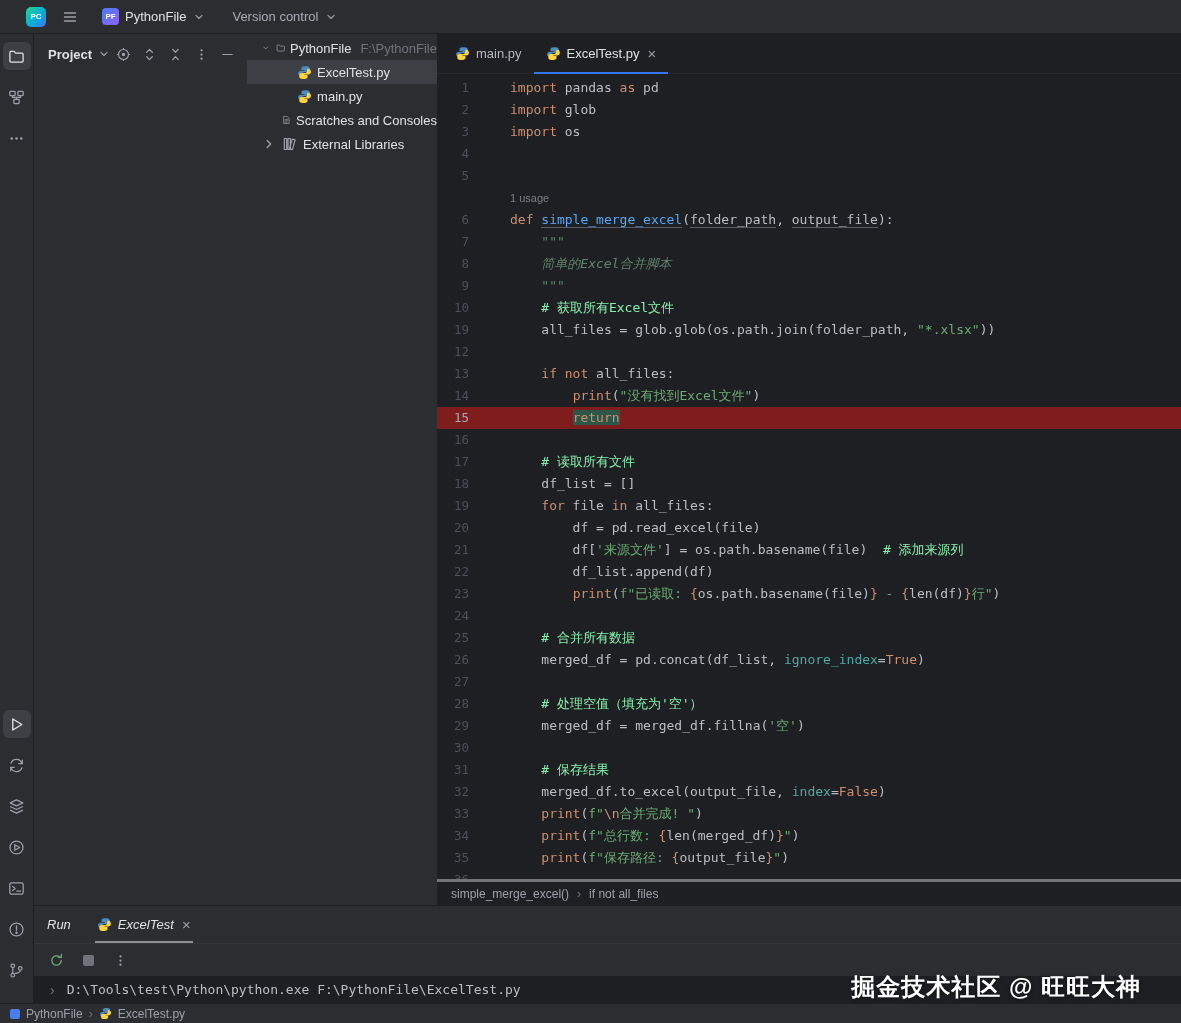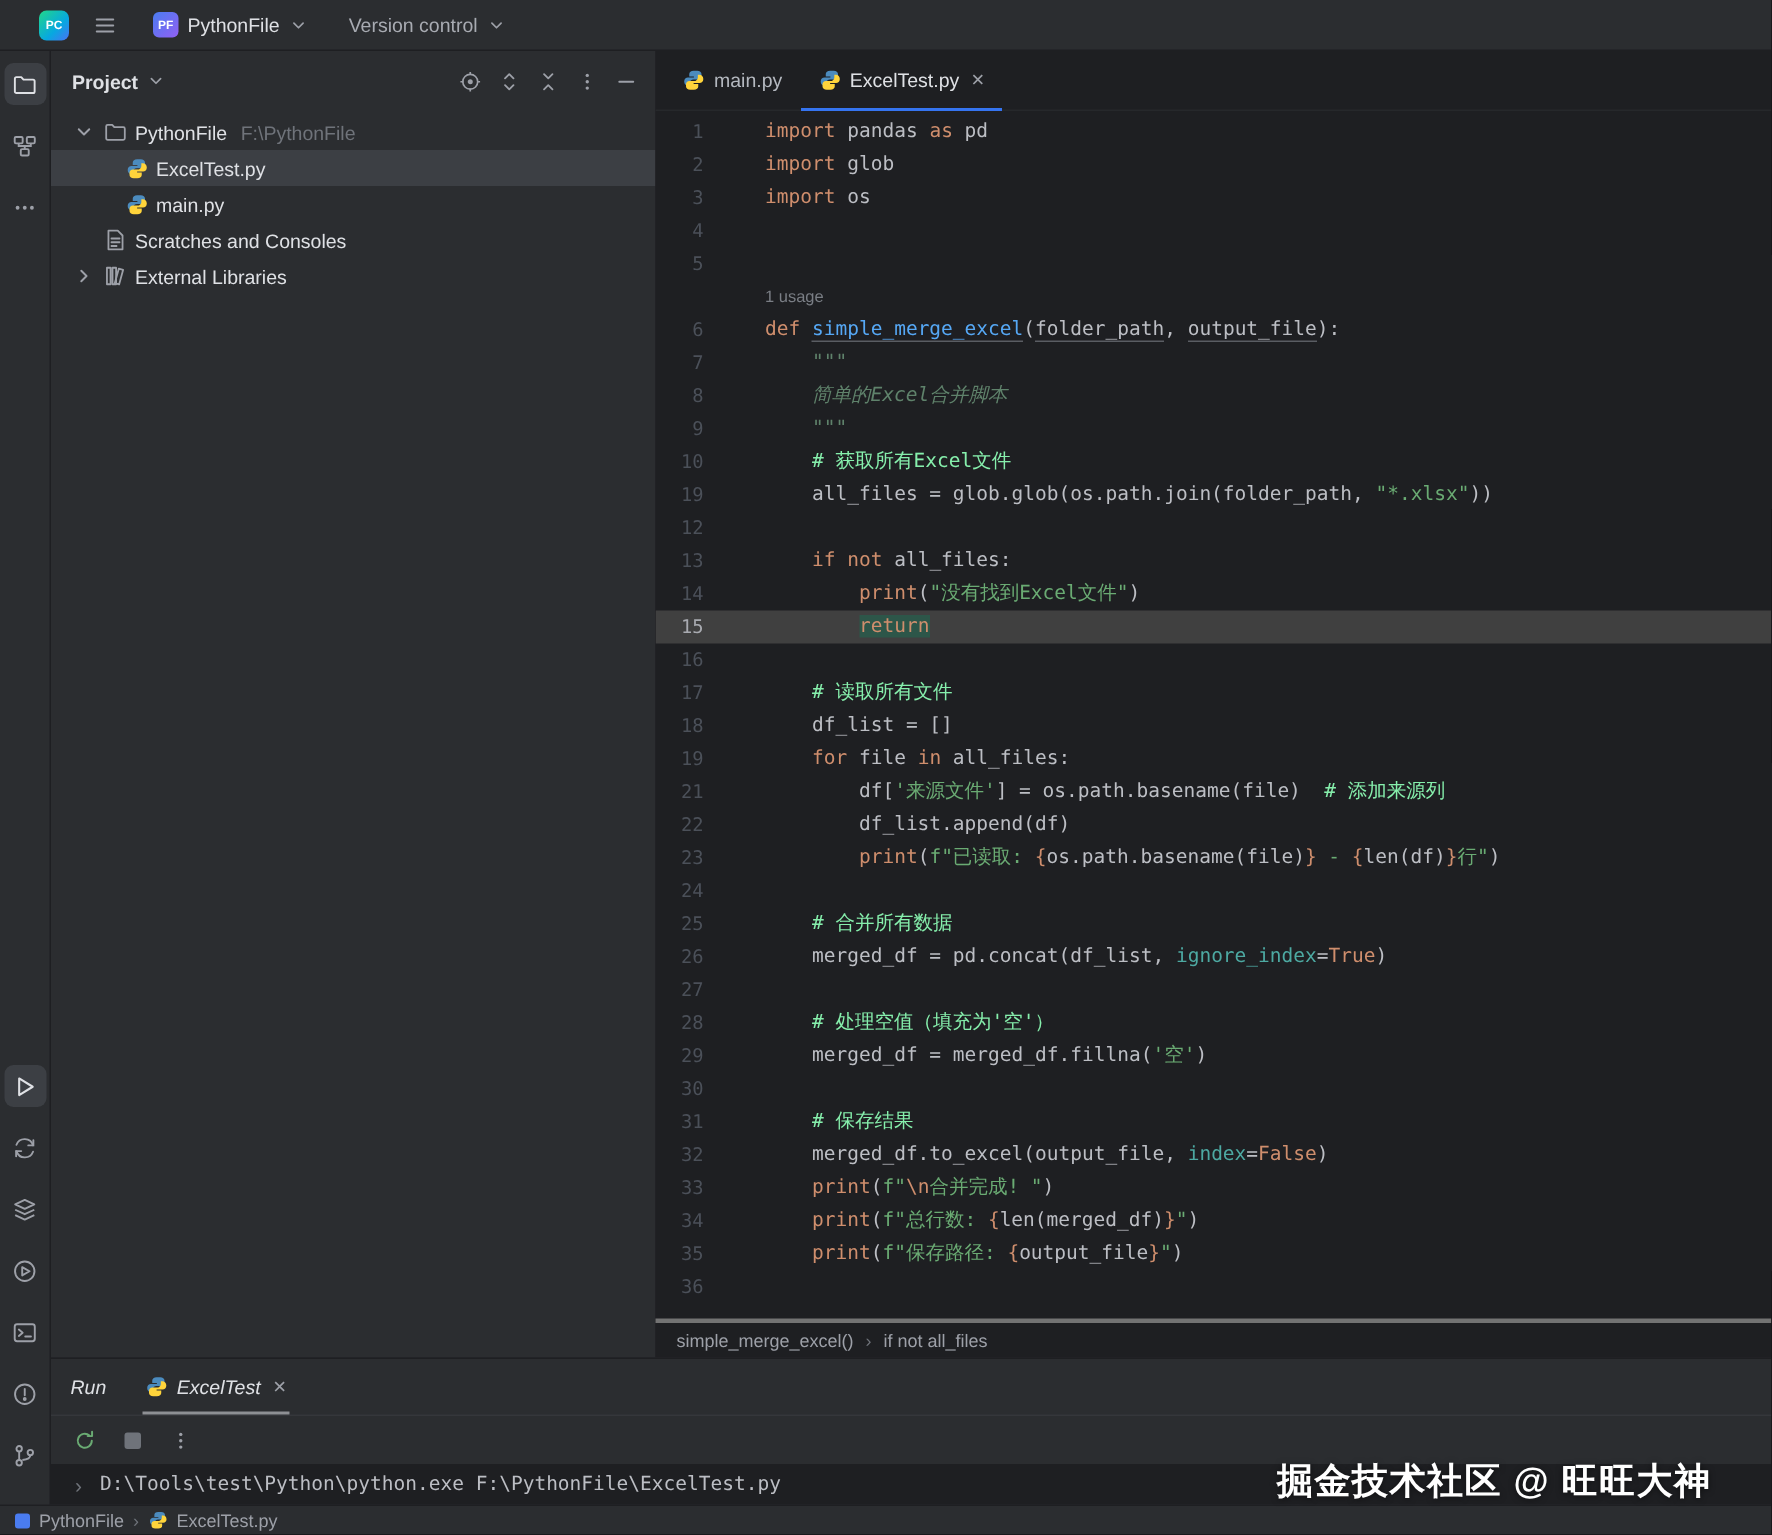--- a/index.html
+++ b/index.html
@@ -32,21 +32,21 @@
     display:flex; flex-direction:column; align-items:center; padding:8px 0 6px; }
   .strip-btn { width:28px; height:28px; border-radius:6px; display:flex; align-items:center; justify-content:center; margin-bottom:13px; }
   .strip-btn.active { background:#3C3F44; }
   .strip-btn.active svg.icn { color:#DFE1E5; }
   .strip-spacer { margin-top:auto; }
 
   .content { flex:1; display:flex; flex-direction:column; min-width:0; }
   .upper { flex:1; display:flex; min-height:0; }
 
   
-  .project-panel { width:403px; background:#2B2D30; display:flex; flex-direction:column;justify-content:flex-end; }
+  .project-panel { width:403px; background:#2B2D30; display:flex; flex-direction:row;justify-content:flex-end; }
   .panel-header { height:40px; display:flex; align-items:center; padding:0 8px 0 14px; }
   .panel-title { display:flex; align-items:center; gap:5px; color:#DFE1E5; font-weight:bold; }
   .panel-actions { margin-left:auto; display:flex; gap:2px; }
   .panel-actions .icon-btn { width:24px; height:24px; }
   .tree { flex:1; overflow:hidden; padding-top:2px; }
   .tree-row { height:24px; display:flex; align-items:center; gap:5px; padding-left:14px; color:#DFE1E5; white-space:nowrap; }
   .tree-row .hint { color:#6F737A; margin-left:4px; }
   .tree-row.lvl1 { padding-left:50px; }
   .tree-row.selected { background:#3C3F44; }
   .chev-spacer { width:16px; flex:0 0 16px; }
@@ -54,21 +54,21 @@
   
   .editor-zone { flex:1; min-width:0; display:flex; flex-direction:column; background:#1E1F22; }
   .tabbar { height:40px; display:flex; align-items:stretch; padding-left:6px; border-bottom:1px solid #26282B; }
   .tab { position:relative; display:flex; align-items:center; gap:6px; padding:0 12px; color:#B4B8BF; }
   .tab.active { color:#DFE1E5; }
   .tab.active::after { content:""; position:absolute; left:0; right:0; bottom:-1px; height:2px; background:#3574F0; }
   .tab-close { font-size:15px; line-height:1; color:#9DA0A8; margin-left:2px; }
 
   .code-scroll { flex:1; overflow:hidden; padding-top:3px; }
   .code-row { display:flex; height:22px; }
-  .code-row.current { background:#404040;align-items:flex-end; }
+  .code-row.current { background:#7f1d1d;align-items:flex-end; }
   .code-row.current .ln { color:#A8AAB0; }
   .ln { flex:0 0 73px; text-align:right; padding-right:41px; user-select:none;
     font:12.5px/22px "DejaVu Sans Mono", monospace; color:#4B5059; }
   .code-text { white-space:pre; font:13px/22px "DejaVu Sans Mono", monospace; color:#BCBEC4; }
   .inlay { font:11px/22px "Liberation Sans", sans-serif; color:#7A7E85; }
   .tk.t   { color:#BCBEC4; }
   .tk.kw  { color:#CF8E6D; }
   .tk.bi  { color:#CF8E6D; }
   .tk.fn  { color:#56A8F5; }
   .tk.str { color:#6AAB73; }
@@ -488,20 +488,24 @@
                   <span class="ln">17</span>
                   <span class="code-text"><span class="tk t">    </span><span class="tk com"># 读取所有文件</span></span>
                 </div>
                 <div class="code-row">
                   <span class="ln">18</span>
                   <span class="code-text"><span class="tk t">    df_list = []</span></span>
                 </div>
                 <div class="code-row">
                   <span class="ln">19</span>
                   <span class="code-text"><span class="tk t">    </span><span class="tk kw">for</span><span class="tk t"> file </span><span class="tk kw">in</span><span class="tk t"> all_files:</span></span>
+                </div>
+                <div class="code-row">
+                  <span class="ln">20</span>
+                  <span class="code-text"><span class="tk t">        df = pd.read_excel(file)</span></span>
                 </div>
                 <div class="code-row">
                   <span class="ln">21</span>
                   <span class="code-text"><span class="tk t">        df[</span><span class="tk str">'来源文件'</span><span class="tk t">] = os.path.basename(file)  </span><span class="tk com"># 添加来源列</span></span>
                 </div>
                 <div class="code-row">
                   <span class="ln">22</span>
                   <span class="code-text"><span class="tk t">        df_list.append(df)</span></span>
                 </div>
                 <div class="code-row">

